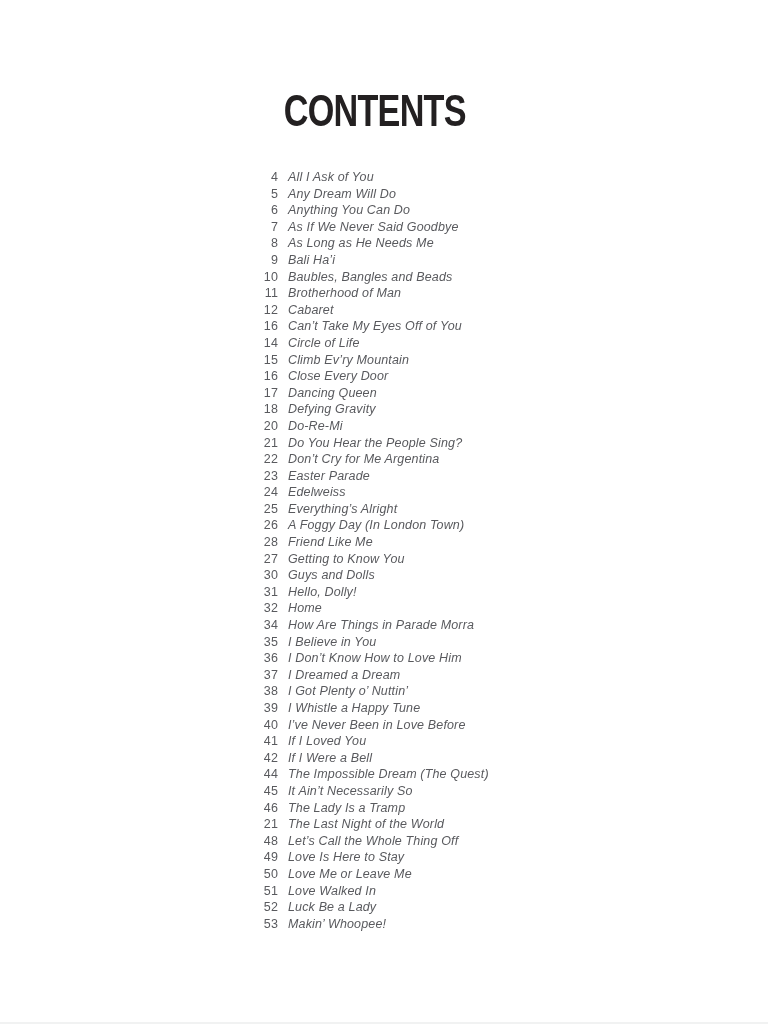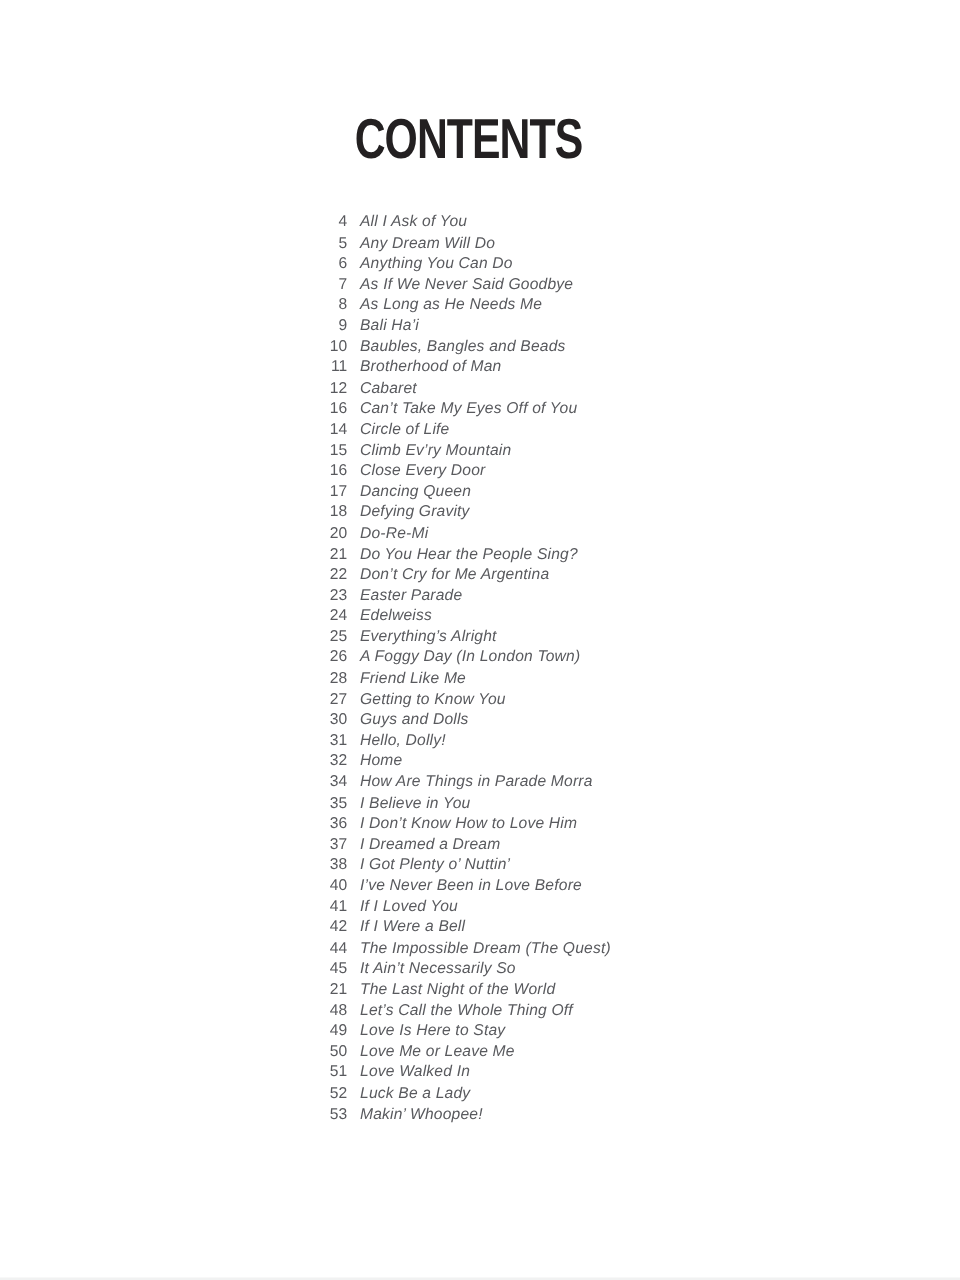--- a/index.html
+++ b/index.html
@@ -201,40 +201,48 @@
       </div>
       <div class="toc-row">
         <span class="toc-page-num">37</span>
         <span class="toc-song-title">I Dreamed a Dream</span>
       </div>
       <div class="toc-row">
         <span class="toc-page-num">38</span>
         <span class="toc-song-title">I Got Plenty o’ Nuttin’</span>
       </div>
       <div class="toc-row">
+        <span class="toc-page-num">39</span>
+        <span class="toc-song-title">I Whistle a Happy Tune</span>
+      </div>
+      <div class="toc-row">
         <span class="toc-page-num">40</span>
         <span class="toc-song-title">I’ve Never Been in Love Before</span>
       </div>
       <div class="toc-row">
         <span class="toc-page-num">41</span>
         <span class="toc-song-title">If I Loved You</span>
       </div>
       <div class="toc-row">
         <span class="toc-page-num">42</span>
         <span class="toc-song-title">If I Were a Bell</span>
       </div>
       <div class="toc-row">
         <span class="toc-page-num">44</span>
         <span class="toc-song-title">The Impossible Dream (The Quest)</span>
       </div>
       <div class="toc-row">
         <span class="toc-page-num">45</span>
         <span class="toc-song-title">It Ain’t Necessarily So</span>
       </div>
       <div class="toc-row">
+        <span class="toc-page-num">46</span>
+        <span class="toc-song-title">The Lady Is a Tramp</span>
+      </div>
+      <div class="toc-row">
         <span class="toc-page-num">21</span>
         <span class="toc-song-title">The Last Night of the World</span>
       </div>
       <div class="toc-row">
         <span class="toc-page-num">48</span>
         <span class="toc-song-title">Let’s Call the Whole Thing Off</span>
       </div>
       <div class="toc-row">
         <span class="toc-page-num">49</span>
         <span class="toc-song-title">Love Is Here to Stay</span>

